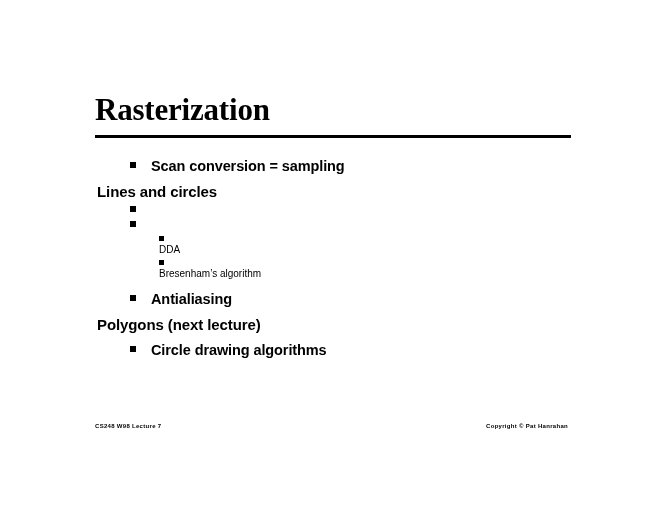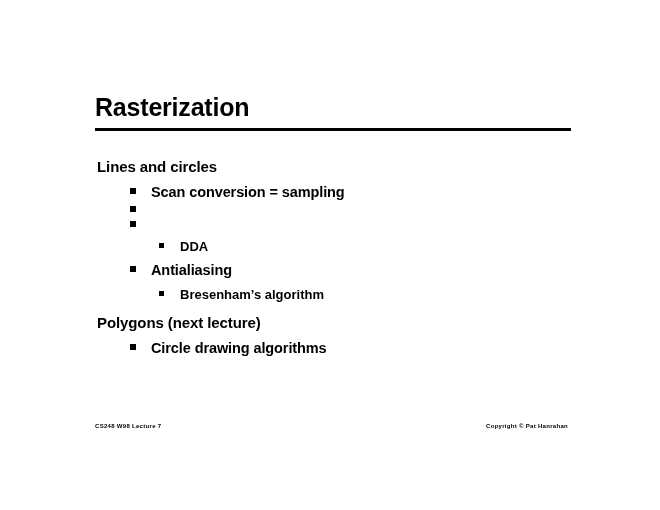--- a/index.html
+++ b/index.html
@@ -23,26 +23,27 @@
   }
 
   
   .title-block {
     position: absolute;
     left: 95px;
     top: 94px;
     width: 476px;
   }
   .slide-title {
-    font-size: 25px;
+    font-size: 31px;
     font-weight: bold;
     letter-spacing: -0.2px;
     line-height: 1.05;
     color: #000000;
     white-space: nowrap;
+    font-family: Liberation Serif, serif;
   }
   .title-rule {
     margin-top: 8px;
     width: 476px;
     height: 3px;
     background: #000000;
   }
 
   
   .body-outline {
@@ -71,25 +72,26 @@
   .level2 {
     font-size: 14.5px;
     font-weight: bold;
     letter-spacing: -0.1px;
     margin-bottom: 9px;
     padding-left: 33px;
   }
 
   
   .level3 {
-    font-size: 13px;
-    font-weight: bold;
+    font-size: 10px;
+    font-weight: normal;
     letter-spacing: 0;
     margin-bottom: 8px;
     padding-left: 62px;
+    flex-direction: column;
   }
 
   .bullet {
     display: inline-block;
     background: #000000;
     flex: 0 0 auto;
     position: relative;
   }
   .level2 .bullet {
     width: 6px;
@@ -138,50 +140,50 @@
 
 <div class="slide">
 
   <div class="title-block">
     <div class="slide-title">Rasterization</div>
     <div class="title-rule"></div>
   </div>
 
   <div class="body-outline">
 
-    <div class="outline-row level1">
-      <span class="row-text">Lines and circles</span>
-    </div>
-
     <div class="outline-row level2">
       <span class="bullet"></span>
       <span class="row-text">Scan conversion = sampling</span>
+    </div>
+
+    <div class="outline-row level1">
+      <span class="row-text">Lines and circles</span>
     </div>
 
     <div class="outline-row level2">
       <span class="bullet"></span>
     </div>
 
     <div class="outline-row level2">
       <span class="bullet"></span>
     </div>
 
     <div class="outline-row level3 group-gap-top">
       <span class="bullet"></span>
       <span class="row-text">DDA</span>
     </div>
 
+    <div class="outline-row level3 group-gap-bottom">
+      <span class="bullet"></span>
+      <span class="row-text">Bresenham’s algorithm</span>
+    </div>
+
     <div class="outline-row level2">
       <span class="bullet"></span>
       <span class="row-text">Antialiasing</span>
-    </div>
-
-    <div class="outline-row level3 group-gap-bottom">
-      <span class="bullet"></span>
-      <span class="row-text">Bresenham’s algorithm</span>
     </div>
 
     <div class="outline-row level1">
       <span class="row-text">Polygons (next lecture)</span>
     </div>
 
     <div class="outline-row level2">
       <span class="bullet"></span>
       <span class="row-text">Circle drawing algorithms</span>
     </div>

